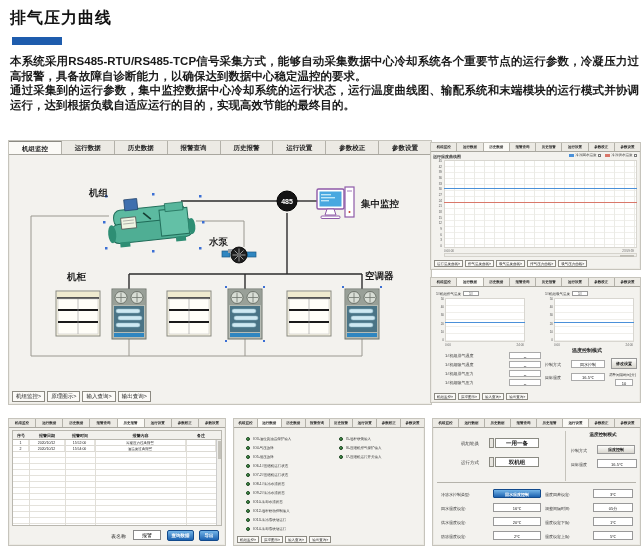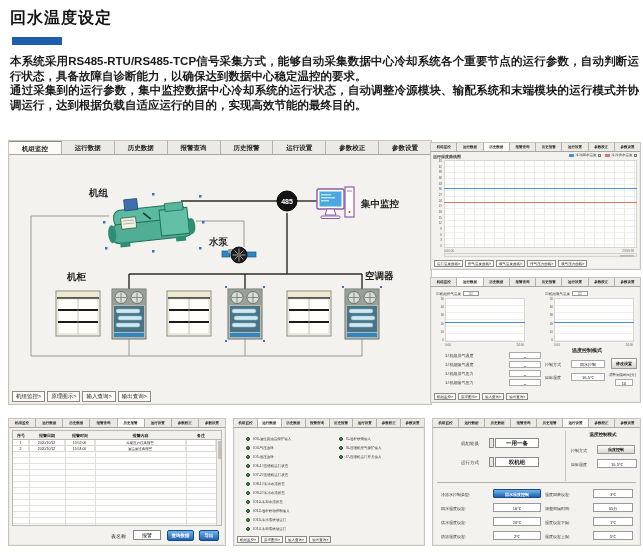--- a/index.html
+++ b/index.html
@@ -132,25 +132,25 @@
   .g-lab { position:absolute; font-size:4px; color:#333; white-space:nowrap; }
   .g-box { position:absolute; width:48px; height:9px; border:0.5px solid #999; background:#fff; font-size:4px; line-height:9px; text-align:center; color:#222; }
   .g-box.btn-blue { background:linear-gradient(#74b5e8,#1c62b0); color:#fff; border:1px solid #124a8c; font-weight:bold; border-radius:1px; }
   .g-box.r { width:40px; }
 </style>
 </head>
 <body>
 
 <div class="page">
 
-  <div class="abs doc-title">回水温度设定</div>
+  <div class="abs doc-title">排气压力曲线</div>
   <div class="abs accent-bar" style="background:#1e5cad;"></div>
   <div class="abs doc-text">
-    <p>本系统采用RS485-RTU/RS485-TCP信号采集方式，能够自动采集数据中心冷却系统各个重要节点的运行参数，自动判断运行状态，具备故障自诊断能力，以确保达到数据中心稳定温控的要求。</p>
-    <p>通过采集到的运行参数，集中监控数据中心冷却系统的运行状态，自动调整冷源模块、输配系统和末端模块的运行模式并协调运行，达到根据负载自适应运行的目的，实现高效节能的最终目的。</p>
+    <p>本系统采用RS485-RTU/RS485-TCP信号采集方式，能够自动采集数据中心冷却系统各个重要节点的运行参数，冷凝压力过高报警，具备故障自诊断能力，以确保达到数据中心稳定温控的要求。</p>
+    <p>通过采集到的运行参数，集中监控数据中心冷却系统的运行状态，运行温度曲线图、输配系统和末端模块的运行模式并协调运行，达到根据负载自适应运行的目的，实现高效节能的最终目的。</p>
   </div>
 
   <div class="abs panel screen-main">
     <div class="tabbar big">
 
     <div class="tab">机组监控</div>
         <div class="tab">运行数据</div>
         <div class="tab">历史数据</div>
         <div class="tab">报警查询</div>
         <div class="tab">历史报警</div>

